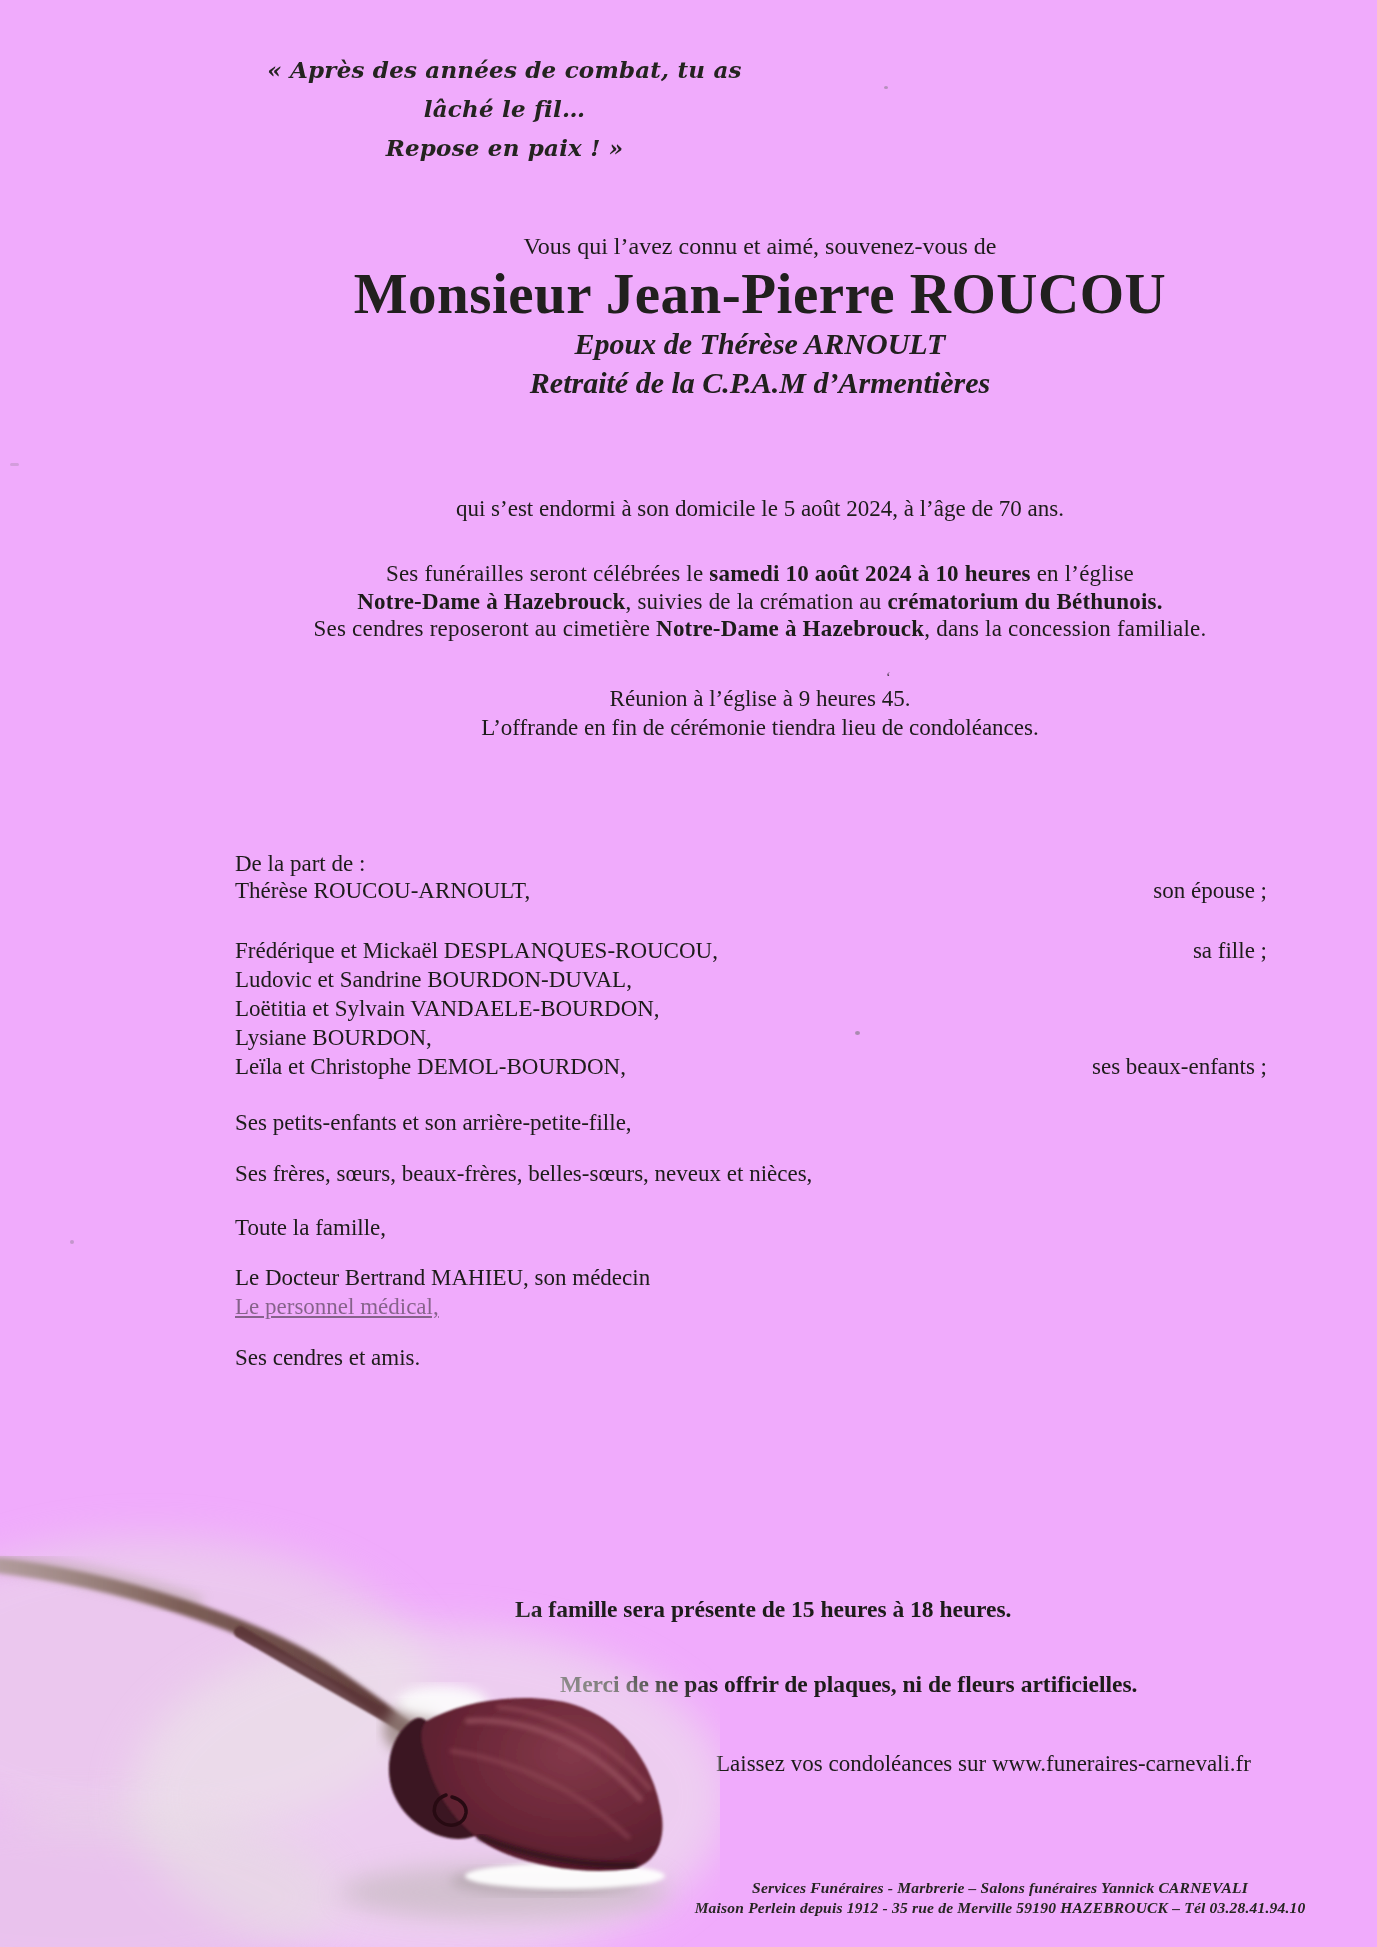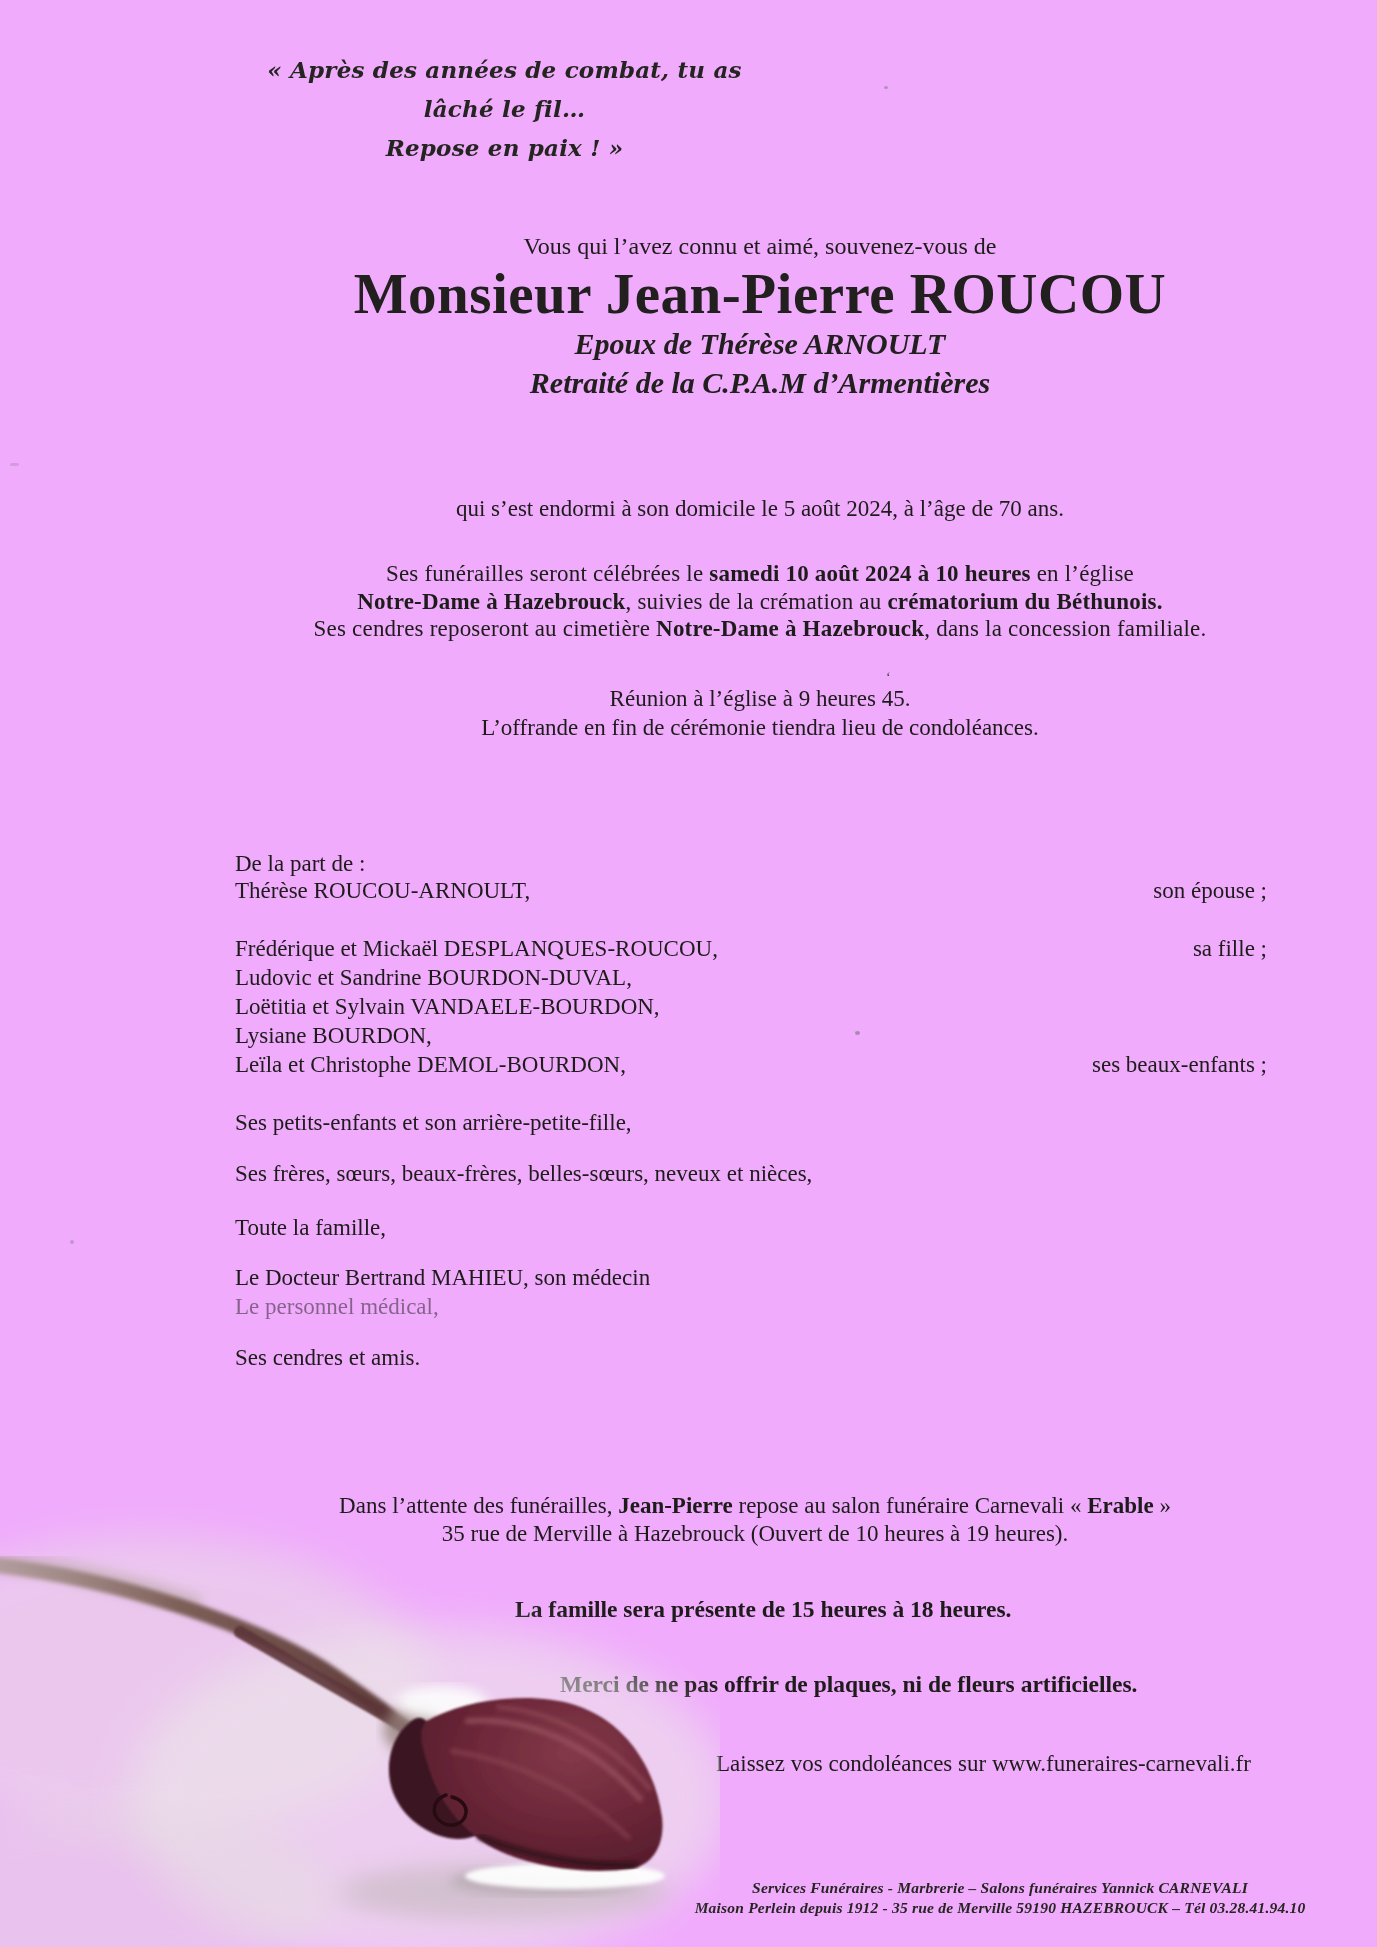--- a/index.html
+++ b/index.html
@@ -27,28 +27,28 @@
   .name-block{left:145px;top:264px;width:1230px;text-align:center;}
   .deceased-name{font-size:57px;font-weight:bold;letter-spacing:.5px;line-height:60px;color:#21201e;}
   .deceased-sub{font-size:30px;font-weight:bold;font-style:italic;line-height:39px;color:#21201e;}
 
   .death-line{left:145px;top:496px;width:1230px;text-align:center;font-size:23px;}
   .funeral-para{left:145px;top:560px;width:1230px;text-align:center;font-size:23px;line-height:27.6px;letter-spacing:.2px;}
   .reunion-para{left:145px;top:684px;width:1230px;text-align:center;font-size:23px;line-height:29px;}
   .tick45{left:886px;top:670px;font-size:14px;opacity:.8;}
 
   .family-heading{left:235px;top:851px;font-size:23px;}
-  .row{display:flex;justify-content:space-between;align-items:flex-start;}
+  .row{display:flex;justify-content:space-between;align-items:center;}
   .spouse-row{left:235px;top:878px;width:1032px;font-size:23px;}
   .children-rows{left:235px;top:936px;width:1032px;font-size:23px;}
   .child-row{height:29px;}
   .other-line{left:235px;font-size:23px;}
   .o0{top:1110px;} .o1{top:1161px;} .o2{top:1215px;}
   .o3{top:1265px;} .o4{top:1294px;} .o5{top:1345px;}
-  .faded{opacity:.5;}
+  .faded{opacity:.5;text-decoration:underline;}
 
   .visit-para{left:140px;top:1492px;width:1230px;text-align:center;font-size:23px;line-height:28px;}
   .presence{left:515px;top:1596px;font-size:23.5px;font-weight:bold;}
   .no-flowers{left:560px;top:1671px;font-size:23.5px;font-weight:bold;}
   .condolences{left:716px;top:1751px;font-size:23px;}
 
   .footer{
     left:640px;top:1878px;width:720px;text-align:center;
     font-size:15.5px;font-weight:bold;font-style:italic;line-height:20px;
     color:#262522;letter-spacing:.2px;
@@ -125,24 +125,20 @@
     </div>
   </div>
 
   <div class="abs other-line o0">Ses petits-enfants et son arrière-petite-fille,</div>
   <div class="abs other-line o1">Ses frères, sœurs, beaux-frères, belles-sœurs, neveux et nièces,</div>
   <div class="abs other-line o2">Toute la famille,</div>
   <div class="abs other-line o3">Le Docteur Bertrand MAHIEU, son médecin</div>
   <div class="abs other-line o4 faded">Le personnel médical,</div>
   <div class="abs other-line o5">Ses cendres et amis.</div>
 
-  <div class="abs visit-para">
-    <div><span>Dans l’attente des funérailles, </span><b>Jean-Pierre</b><span> repose au salon funéraire Carnevali « </span><b>Erable</b><span> »</span></div>
-    <div>35 rue de Merville à Hazebrouck (Ouvert de 10 heures à 19 heures).</div>
-  </div>
 
   <div class="abs presence">La famille sera présente de 15 heures à 18 heures.</div>
   <div class="abs no-flowers">Merci de ne pas offrir de plaques, ni de fleurs artificielles.</div>
   <div class="abs condolences">Laissez vos condoléances sur www.funeraires-carnevali.fr</div>
 
   <div class="abs footer">
     <div>Services Funéraires - Marbrerie – Salons funéraires Yannick CARNEVALI</div>
     <div>Maison Perlein depuis 1912 - 35 rue de Merville 59190 HAZEBROUCK – Tél 03.28.41.94.10</div>
   </div>
 

